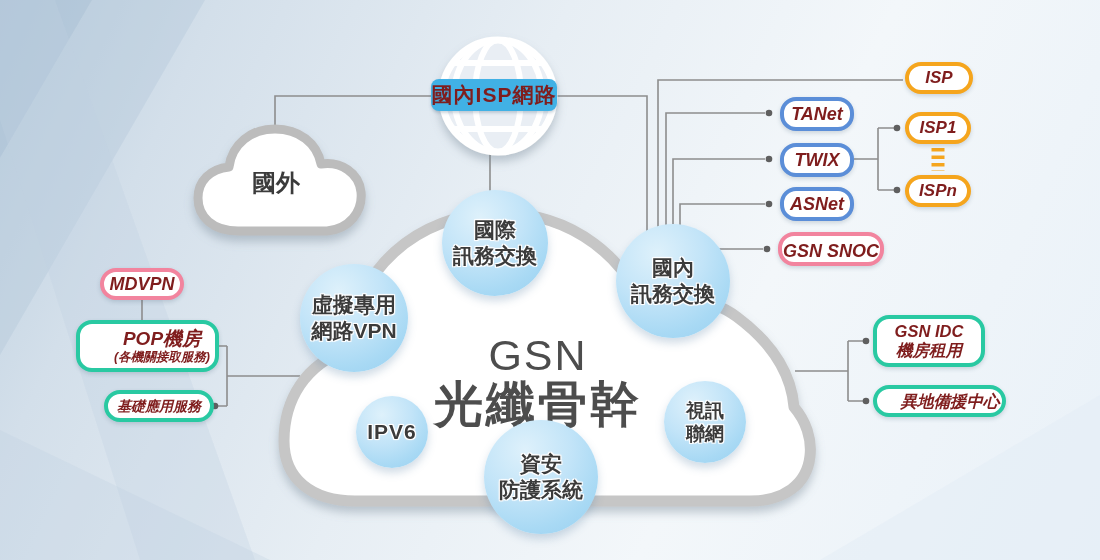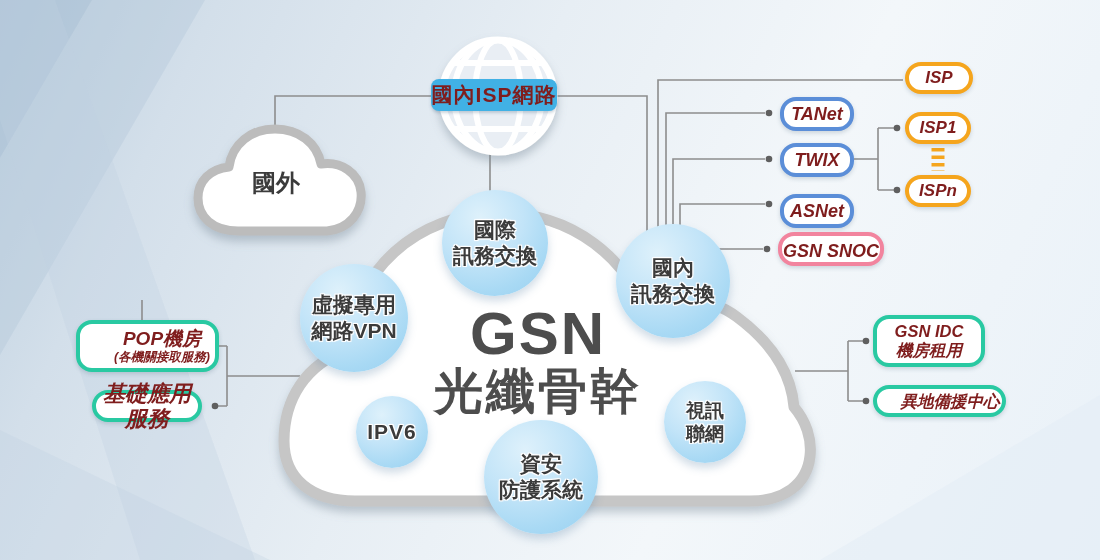--- a/index.html
+++ b/index.html
@@ -6,21 +6,21 @@
   body{font-family:"Liberation Sans","DejaVu Sans",sans-serif;}
   .stage{position:relative;width:1100px;height:560px;overflow:hidden;
     background:linear-gradient(115deg,#bccfdf 0%,#d3dfea 16%,#e7eef4 42%,#f3f7fa 66%,#e9f1f8 100%);}
   .stage svg{position:absolute;left:0;top:0;}
   
   .banner{position:absolute;left:431px;top:79px;width:126px;height:32px;
     background:#41b1e5;border-radius:8px;display:flex;align-items:center;justify-content:center;
     color:#7f1d1d;font-weight:bold;font-size:21px;letter-spacing:1px;
     box-shadow:0 2px 3px rgba(60,90,120,.25);}
   .cloud-title{position:absolute;left:407px;top:302px;width:262px;text-align:center;color:#4d4d4d;line-height:1.06;}
-  .cloud-title .t1{font-size:60px;font-weight:bold;letter-spacing:2px;}
+  .cloud-title .t1{font-size:43px;font-weight:normal;letter-spacing:2px;margin-top:31px;}
   .cloud-title .t2{font-size:49px;font-weight:bold;letter-spacing:3px;}
   .inet-label{position:absolute;left:200px;top:170px;width:152px;text-align:center;color:#3b3b3b;line-height:1.05;}
   .inet-label .c1{font-size:24px;font-weight:bold;}
   .inet-label .c2{font-size:22px;font-weight:bold;}
   
   .bubble{position:absolute;border-radius:50%;
     background:radial-gradient(circle at 36% 26%,#def1fb 0%,#c2e4f8 42%,#a8d9f4 72%,#97cff0 100%);
     box-shadow:0 5px 9px rgba(90,130,165,.28);
     display:flex;flex-direction:column;align-items:center;justify-content:center;
     color:#3b3b3b;font-weight:bold;text-align:center;line-height:1.22;
@@ -36,29 +36,29 @@
     display:flex;flex-direction:column;align-items:center;justify-content:center;
     color:#7f1d1d;font-weight:bold;text-align:center;line-height:1.15;
     box-shadow:0 2px 4px rgba(70,95,120,.22);font-style:italic;}
   .b-blue{border:4px solid #5b8ed8;}
   .b-orange{border:4px solid #f5a51d;}
   .b-pink{border:4px solid #f2849e;}
   .b-teal{border:4px solid #29c9a2;}
   .bx-isp{left:905px;top:62px;width:60px;height:24px;font-size:17px;}
   .bx-tanet{left:780px;top:97px;width:66px;height:26px;font-size:18px;}
   .bx-twix{left:780px;top:143px;width:66px;height:26px;font-size:18px;}
-  .bx-asnet{left:780px;top:187px;width:66px;height:26px;font-size:18px;margin-top:7px;}
+  .bx-asnet{left:780px;top:187px;width:66px;height:26px;font-size:18px;}
   .bx-isp1{left:905px;top:112px;width:58px;height:24px;font-size:17px;}
   .bx-ispn{left:905px;top:175px;width:58px;height:24px;font-size:17px;}
   .bx-snoc{left:778px;top:232px;width:98px;height:26px;font-size:18px;justify-content:flex-end;}
   .bx-mdvpn{left:100px;top:268px;width:76px;height:24px;font-size:18px;}
   .bx-pop{left:76px;top:320px;width:106px;height:44px;padding-left:29px;}
   .bx-pop .l1{font-size:19px;}
   .bx-pop .l2{font-size:12.5px;font-weight:bold;}
-  .bx-basic{left:92px;top:390px;width:102px;height:24px;font-size:22px;align-items:center;}
+  .bx-basic{left:104px;top:390px;width:102px;height:24px;font-size:14px;align-items:center;}
   .bx-idc{left:873px;top:315px;width:104px;height:44px;font-size:16.5px;}
   .bx-backup{left:873px;top:385px;width:104px;height:24px;font-size:16.5px;padding-left:21px;}
 </style>
 </head>
 <body>
 
 <div class="stage">
 
   <svg width="1100" height="560">
     <polygon points="0,0 92,0 0,158" fill="#9fb8cf" opacity="0.45"></polygon>
@@ -186,20 +186,23 @@
     <span>GSN SNOC</span>
   </div>
   <div class="nbox b-teal bx-idc">
     <span>GSN IDC</span>
     <span>機房租用</span>
   </div>
   <div class="nbox b-teal bx-backup">
     <span>異地備援中心</span>
   </div>
 
+  <div class="nbox b-pink bx-mdvpn">
+    <span>MDVPN</span>
+  </div>
   <div class="nbox b-teal bx-pop">
     <span class="l1">POP機房</span>
     <span class="l2">(各機關接取服務)</span>
   </div>
   <div class="nbox b-teal bx-basic">
     <span>基礎應用服務</span>
   </div>
 
 </div>
 

